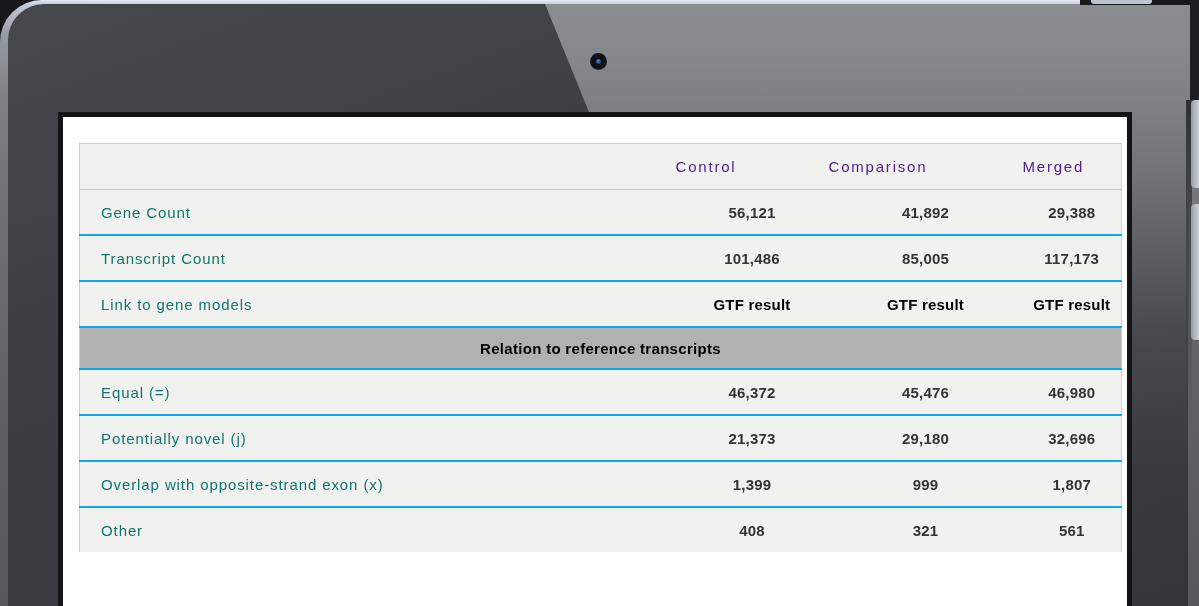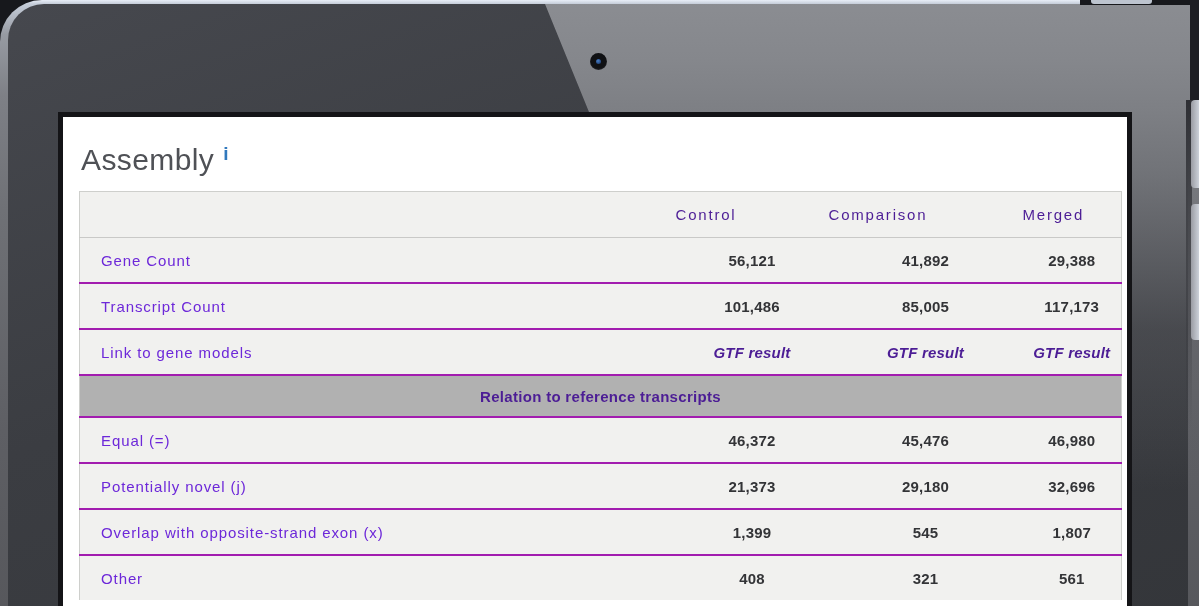--- a/index.html
+++ b/index.html
@@ -66,27 +66,27 @@
   .report-table col.c-control{width:153px;}
   .report-table col.c-comparison{width:194px;}
   .report-table col.c-merged{width:99px;}
   .report-table th,.report-table td{
     background:#f1f1ef;height:44px;vertical-align:middle;padding:0;text-align:left;
   }
   .report-table thead th{
     height:45px;color:#4c1d95;font-weight:400;letter-spacing:1.8px;
     border-bottom:1px solid #c9c9c7;
   }
-  .report-table tbody tr{border-top:2px solid #a21caf;}
+  .report-table tbody tr{border-top:2px solid #0ea5e9;}
   .report-table tbody tr:first-child{border-top:none;}
-  td.label{color:#6d28d9;letter-spacing:0.9px;padding-left:21px;margin-left:48px;}
+  td.label{color:#0f766e;letter-spacing:0.9px;padding-left:21px;margin-left:48px;}
   td.num{color:#333437;font-weight:700;letter-spacing:0.2px;text-align:center;}
-  td.num.link{color:#4c1d95;cursor:pointer;font-style:italic;}
+  td.num.link{color:#000000;cursor:pointer;}
   tr.section-row td{
-    background:#b1b1b1;color:#4c1d95;font-weight:700;text-align:center;
+    background:#b1b1b1;color:#000000;font-weight:700;text-align:center;
     height:40px;letter-spacing:0.3px;
   }
 </style>
 </head>
 <body>
 
 <div class="rim"></div>
 <div class="bezel"></div>
 <div class="bezel-light"></div>
 <div class="corner-dark-top"></div>
@@ -94,21 +94,20 @@
 <div class="power-button"></div>
 <div class="side-dark-strip"></div>
 <div class="vol-btn one"></div>
 <div class="vol-btn two"></div>
 <div class="camera">
   <div class="camera-lens"></div>
 </div>
 
 <div class="screen">
   <div class="page">
-    <h1 class="page-title"><span>Assembly</span><sup class="info-sup">i</sup></h1>
 
     <table class="report-table">
       <colgroup>
         <col class="c-label">
           <col class="c-control">
           <col class="c-comparison">
           <col class="c-merged">
       </colgroup>
       <thead>
         <tr>
@@ -148,21 +147,21 @@
           </tr>
           <tr>
             <td class="label">Potentially novel (j)</td>
             <td class="num">21,373</td>
             <td class="num">29,180</td>
             <td class="num">32,696</td>
           </tr>
           <tr>
             <td class="label">Overlap with opposite-strand exon (x)</td>
             <td class="num">1,399</td>
-            <td class="num">545</td>
+            <td class="num">999</td>
             <td class="num">1,807</td>
           </tr>
           <tr>
             <td class="label">Other</td>
             <td class="num">408</td>
             <td class="num">321</td>
             <td class="num">561</td>
           </tr>
         </tbody>
     </table>

